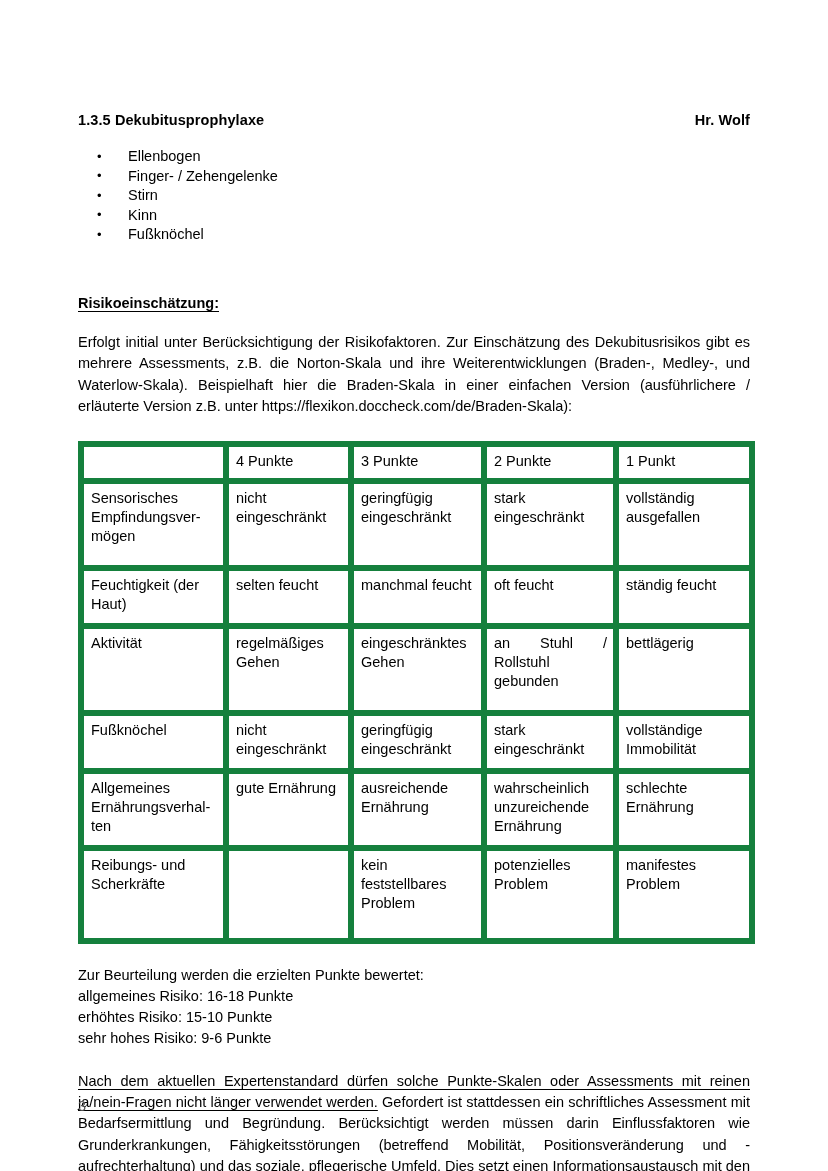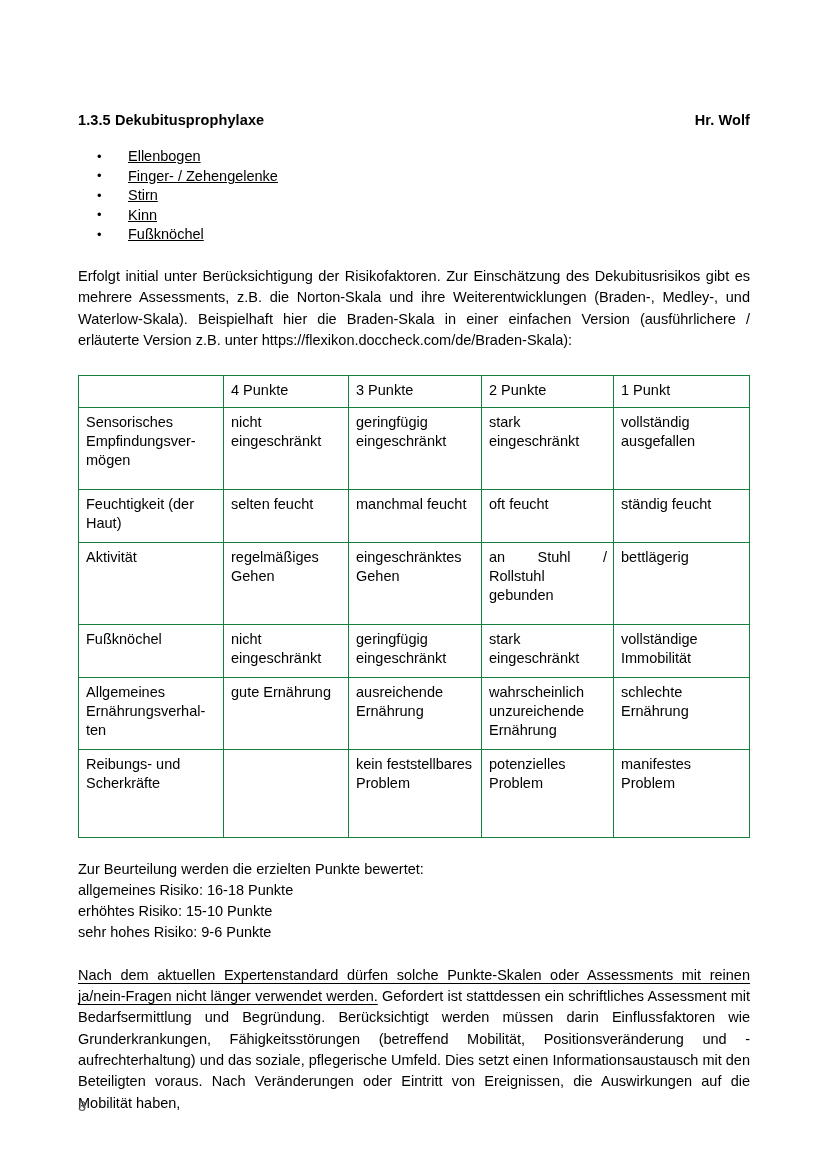--- a/index.html
+++ b/index.html
@@ -41,21 +41,20 @@
   .bullet-list {
     list-style: none;
     margin: 19px 0 0 0;
     padding: 0;
   }
   .bullet-list li {
     position: relative;
     padding-left: 50px;
     font-size: 14.5px;
     line-height: 19.6px;
-    text-decoration: underline;
   }
   .bullet-list li::before {
     content: "\2022";
     position: absolute;
     left: 19px;
     top: -0.5px;
     font-size: 13px;
   }
 
   
@@ -88,21 +87,21 @@
   
   table.braden {
     border-collapse: collapse;
     margin-top: 24px;
     width: 671px;
     table-layout: fixed;
     font-size: 14.5px;
   }
   table.braden td,
   table.braden th {
-    border: 1px solid #15803d;
+    border: 6px solid #15803d;
     vertical-align: top;
     padding: 5px 6px 6px 7px;
     line-height: 19.4px;
     font-weight: normal;
     text-align: left;
     word-wrap: break-word;
     -webkit-hyphens: none;
     hyphens: none;
   }
   table.braden col.c0 { width: 145px; }
@@ -144,20 +143,21 @@
     </div>
 
     <ul class="bullet-list">
       <li>Ellenbogen</li>
       <li>Finger- / Zehengelenke</li>
       <li>Stirn</li>
       <li>Kinn</li>
       <li>Fußknöchel</li>
     </ul>
 
+    <div class="section-heading">Risikoeinschätzung:</div>
 
     <p class="para">Erfolgt initial unter Berücksichtigung der Risikofaktoren. Zur Einschätzung des Dekubitusrisikos gibt es mehrere Assessments, z.B. die Norton-Skala und ihre Weiterentwicklungen (Braden-,  Medley-, und Waterlow-Skala). Beispielhaft hier die Braden-Skala in einer einfachen Version (ausführlichere / erläuterte Version z.B. unter https://flexikon.doccheck.com/de/Braden-Skala):</p>
 
     <table class="braden">
       <colgroup>
         <col class="c0">
           <col class="c1">
           <col class="c2">
           <col class="c3">
           <col class="c4">

